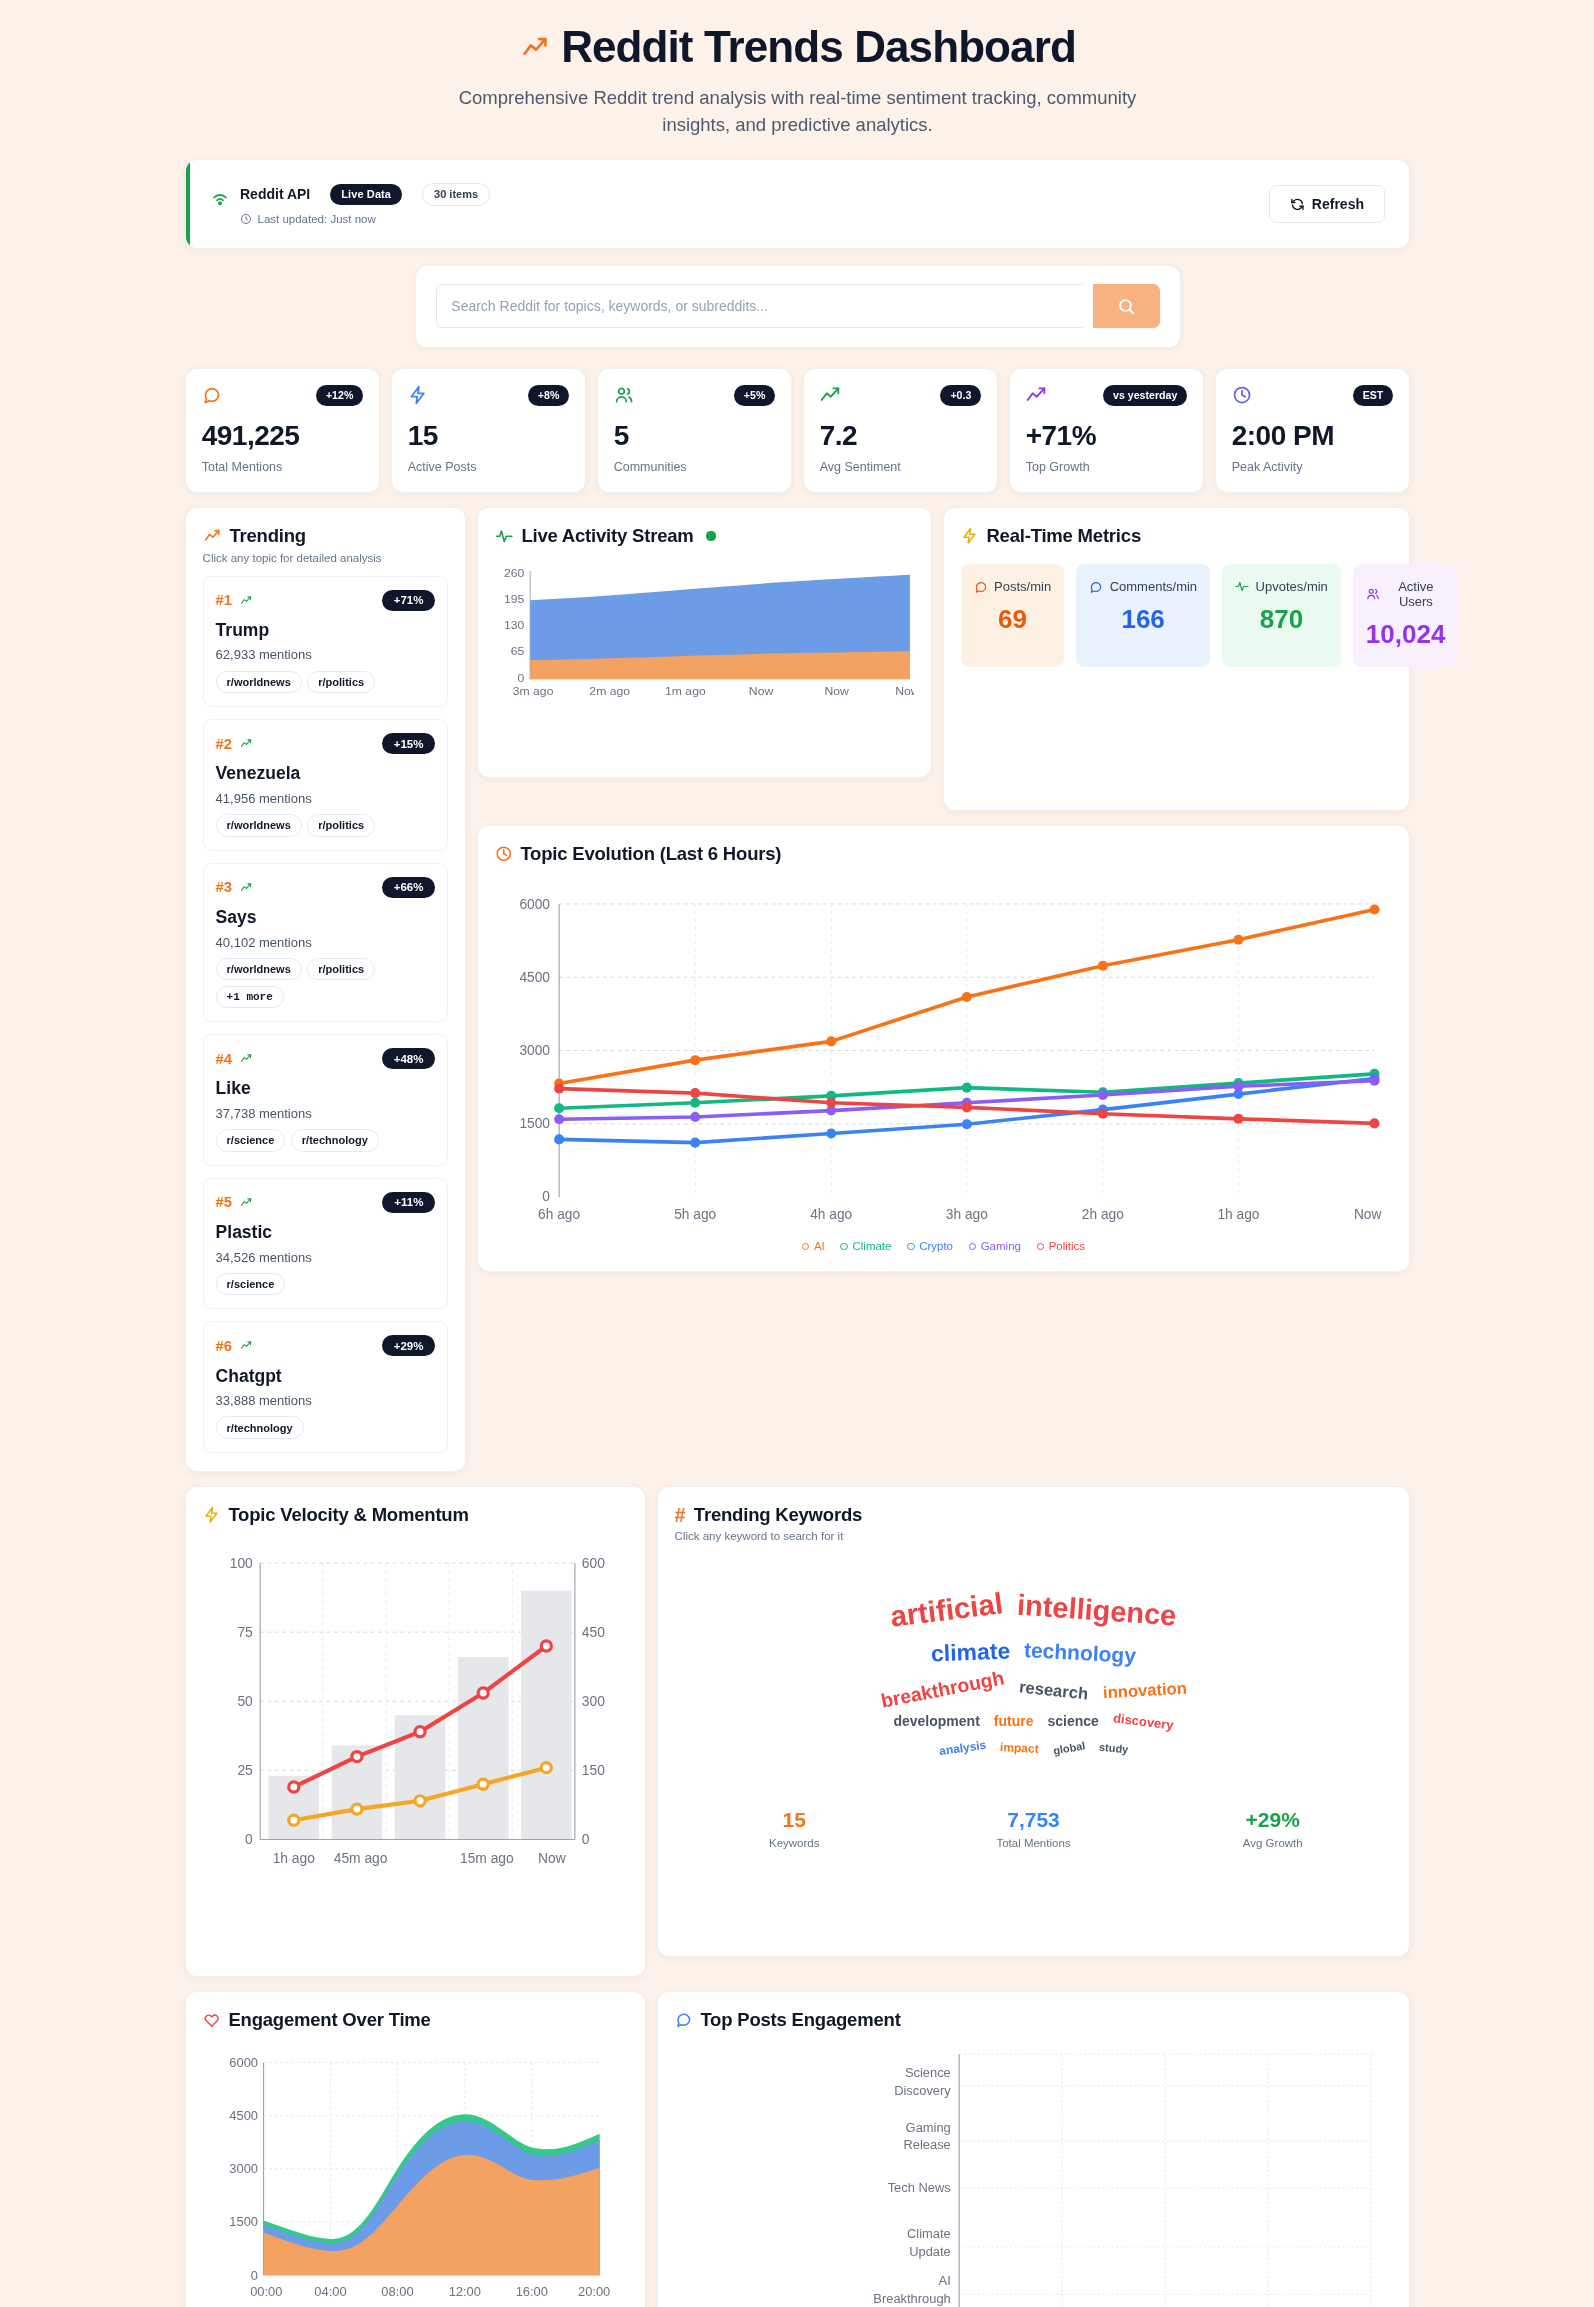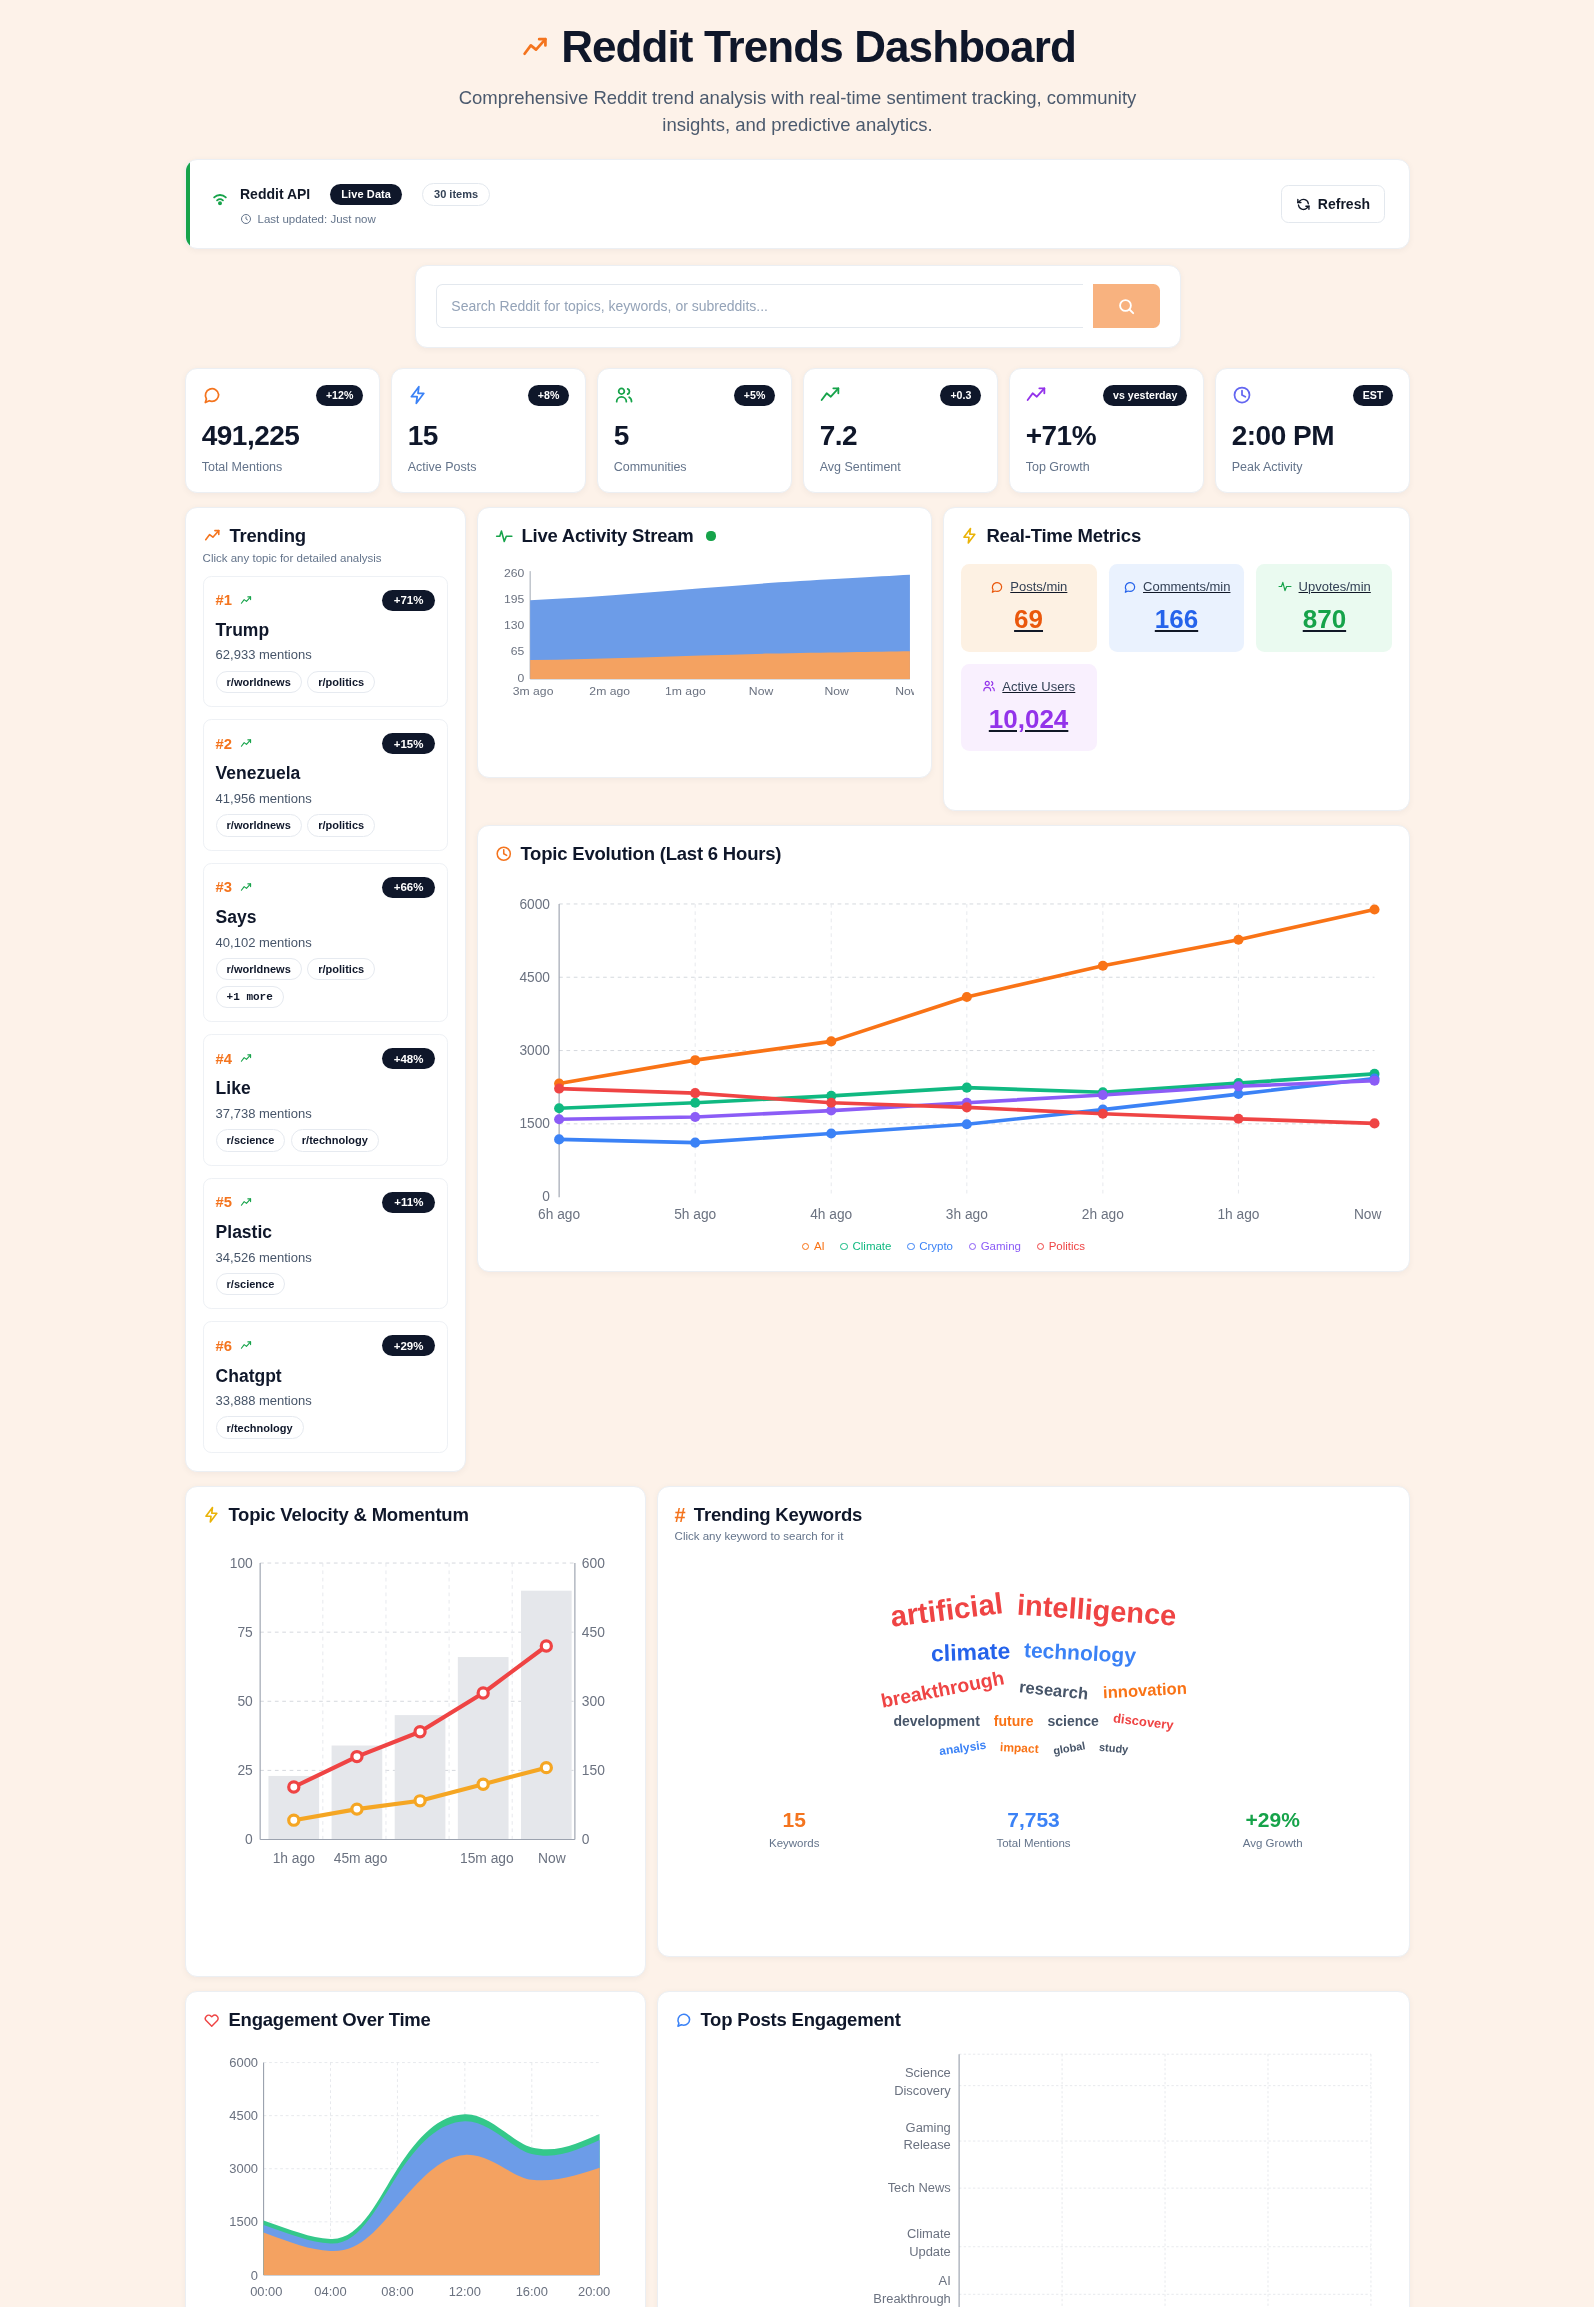--- a/index.html
+++ b/index.html
@@ -53,21 +53,21 @@
     border: 0.5px solid #e3e8ee; color: #334155; font-size: 11px; font-weight: 600;
     border-radius: 461px; padding: 4.6px 11px; background: #fff;
   }
   .status-row2 {
     margin-top: 7.4px; display: flex; align-items: center; gap: 5.5px;
     font-size: 11.5px; color: #64748b;
   }
   .btn-refresh {
     display: inline-flex; align-items: center; gap: 7.4px;
     border: 0.5px solid #e3e8ee; border-radius: 7.4px; background: #fff;
-    padding: 10px 14px; font-size: 14px; font-weight: 600; color: #111827;
+    padding: 10px 20px; font-size: 14px; font-weight: 600; color: #111827;
     cursor: pointer;
   }
 
   
   .searchwrap { margin: 15.7px auto 0; width: 766px; padding: 18.5px 20px; }
   .searchrow { display: flex; gap: 10px; }
   .search-input {
     flex: 1; border: 0.5px solid #e3e8ee; border-right: none;
     border-radius: 6.5px 0 0 6.5px; background: #fff;
     padding: 13px 14.8px; font-size: 14px; color: #111827;
@@ -125,21 +125,21 @@
   }
   .sub-tag.more { font-weight: 700; color: #0f172a; font-family: Liberation Mono, monospace; }
 
   
   .chartbox { margin-top: 14px; width: 100%; }
   .legend { margin-top: 6.5px; display: flex; justify-content: center; gap: 15.7px; flex-wrap: wrap; }
   .legend-item { display: flex; align-items: center; gap: 4.6px; font-size: 11.5px; }
   .legend-dot { width: 7.4px; height: 7.4px; border-radius: 50%; border: 1.4px solid; background: #fff; }
 
   
-  .rt-grid { margin-top: 17.5px; display: grid; grid-template-columns: 1fr 1fr 1fr; gap: 12px; text-decoration: underline; }
+  .rt-grid { margin-top: 17.5px; display: grid; grid-template-columns: 1fr 1fr 1fr 1fr; gap: 12px; }
   .rt-cell { border-radius: 8.3px; padding: 14.8px 13px 16.6px; text-align: center; }
   .rt-head { display: flex; align-items: center; justify-content: center; gap: 6.5px; font-size: 13px; color: #334155; }
   .rt-val { margin-top: 10px; font-size: 26px; font-weight: 800; }
 
   
   .cloud { margin-top: 15.7px; min-height: 231px; display: flex; flex-direction: column; align-items: center; justify-content: center; gap: 12px; }
   .cloud-row { display: flex; align-items: baseline; justify-content: center; gap: 14px; flex-wrap: wrap; }
   .kw { font-weight: 800; cursor: pointer; white-space: nowrap; }
   .kw-stats { margin-top: 18.5px; display: flex; }
   .kw-stat { flex: 1; text-align: center; }

